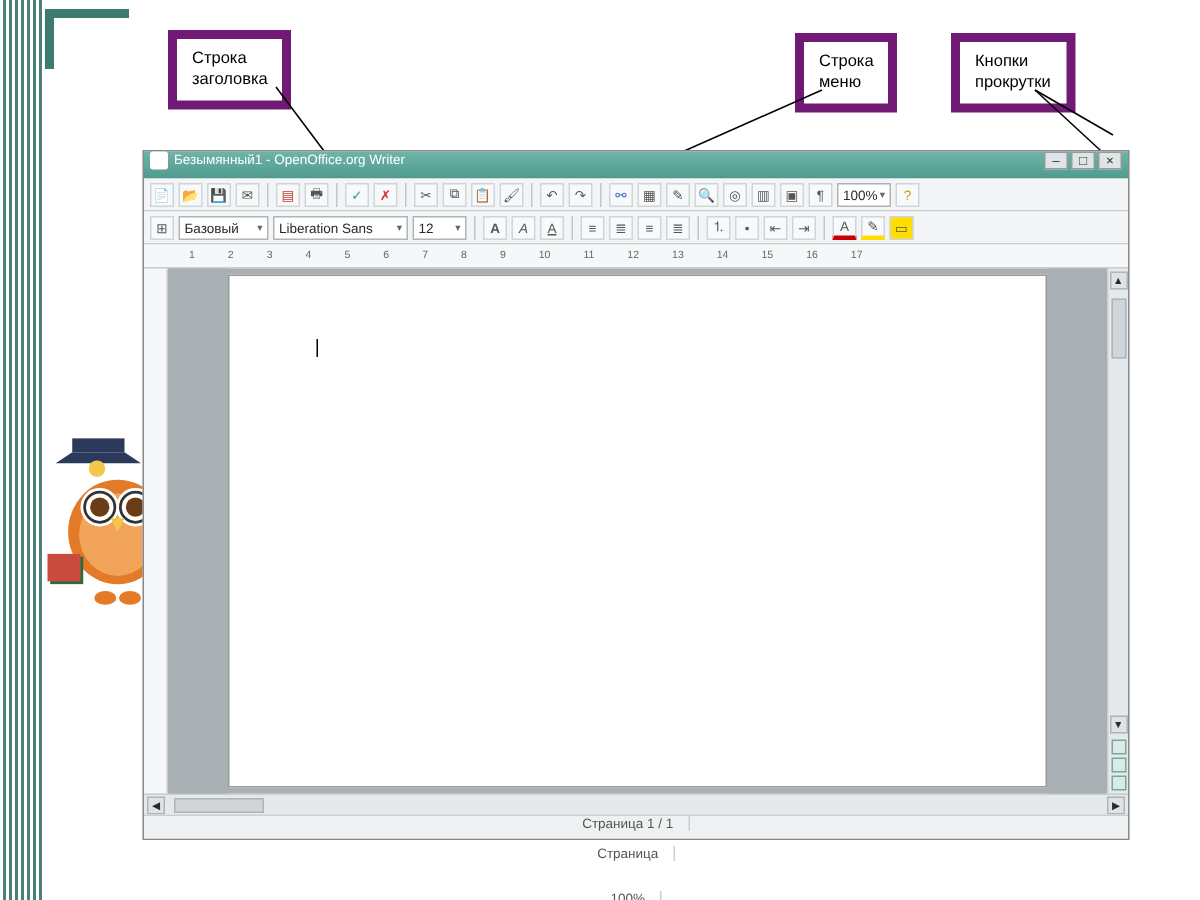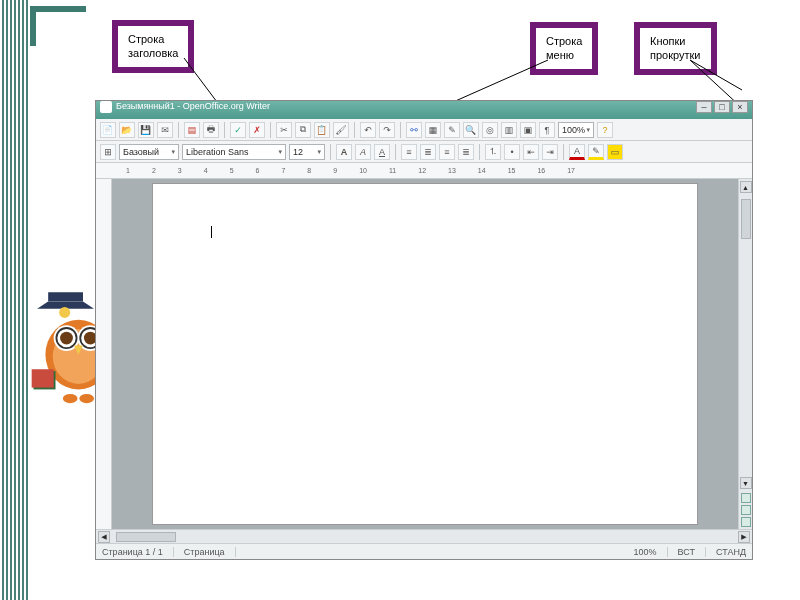--- a/index.html
+++ b/index.html
@@ -130,21 +130,21 @@
     height: 16px;
     border: 1px solid #aeb4b7;
     background: #fff;
     padding: 0 3px;
     display: flex;
     align-items: center;
     font-size: 9px;
   }
   .combo.small { width: 36px; }
   .combo.med { width: 60px; }
-  .combo.wide { width: 104px; text-align: right; }
+  .combo.wide { width: 90px; text-align: right; }
   .arrow {
     margin-left: auto;
     font-size: 7px;
     color: #666;
   }
   .ruler-h {
     height: 16px;
     background: #f6f7f8;
     border-bottom: 1px solid #c9cfd1;
     display: flex;
@@ -236,20 +236,21 @@
   .statusbar {
     height: 16px;
     background: #eef1f2;
     border-top: 1px solid #c9cfd1;
     display: flex;
     align-items: center;
     padding: 0 6px;
     gap: 10px;
     font-size: 9px;
     color: #555;
+    flex-direction: column;
   }
   .statusbar .cell {
     border-right: 1px solid #c9cfd1;
     padding-right: 10px;
   }
   
   .mascot {
     position: absolute;
     left: 28px; top: 290px;
     width: 110px; height: 120px;

